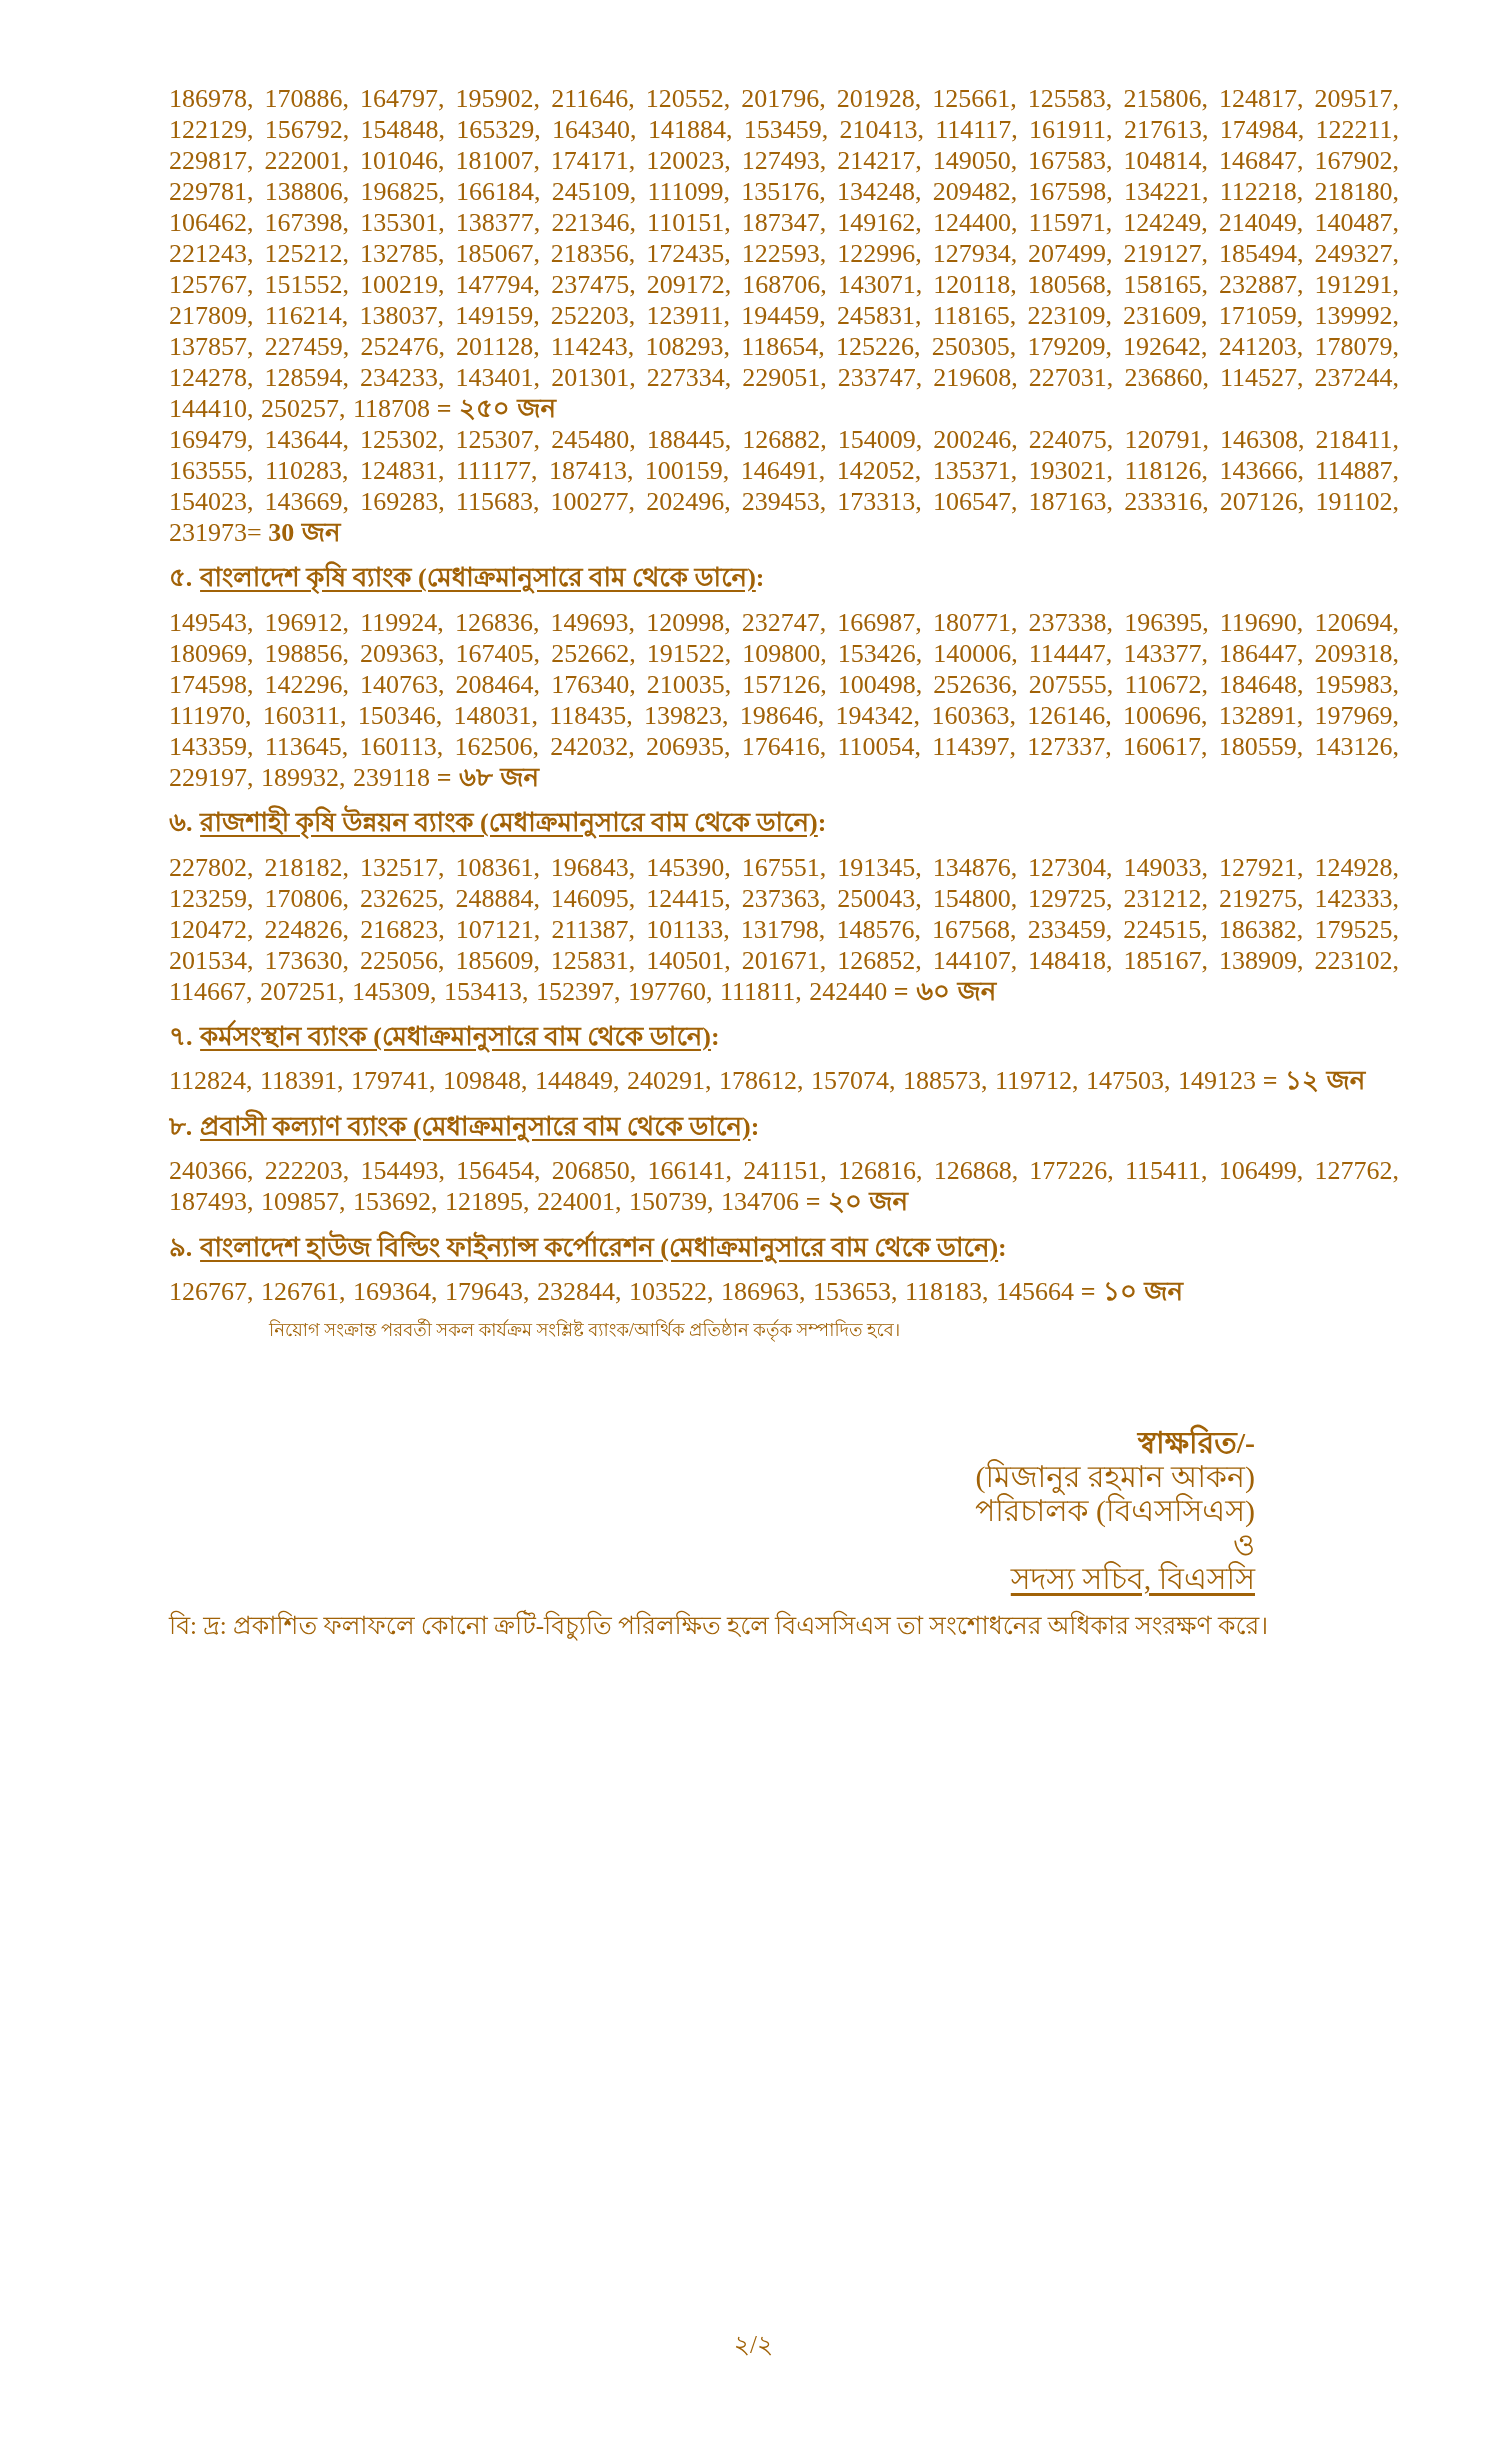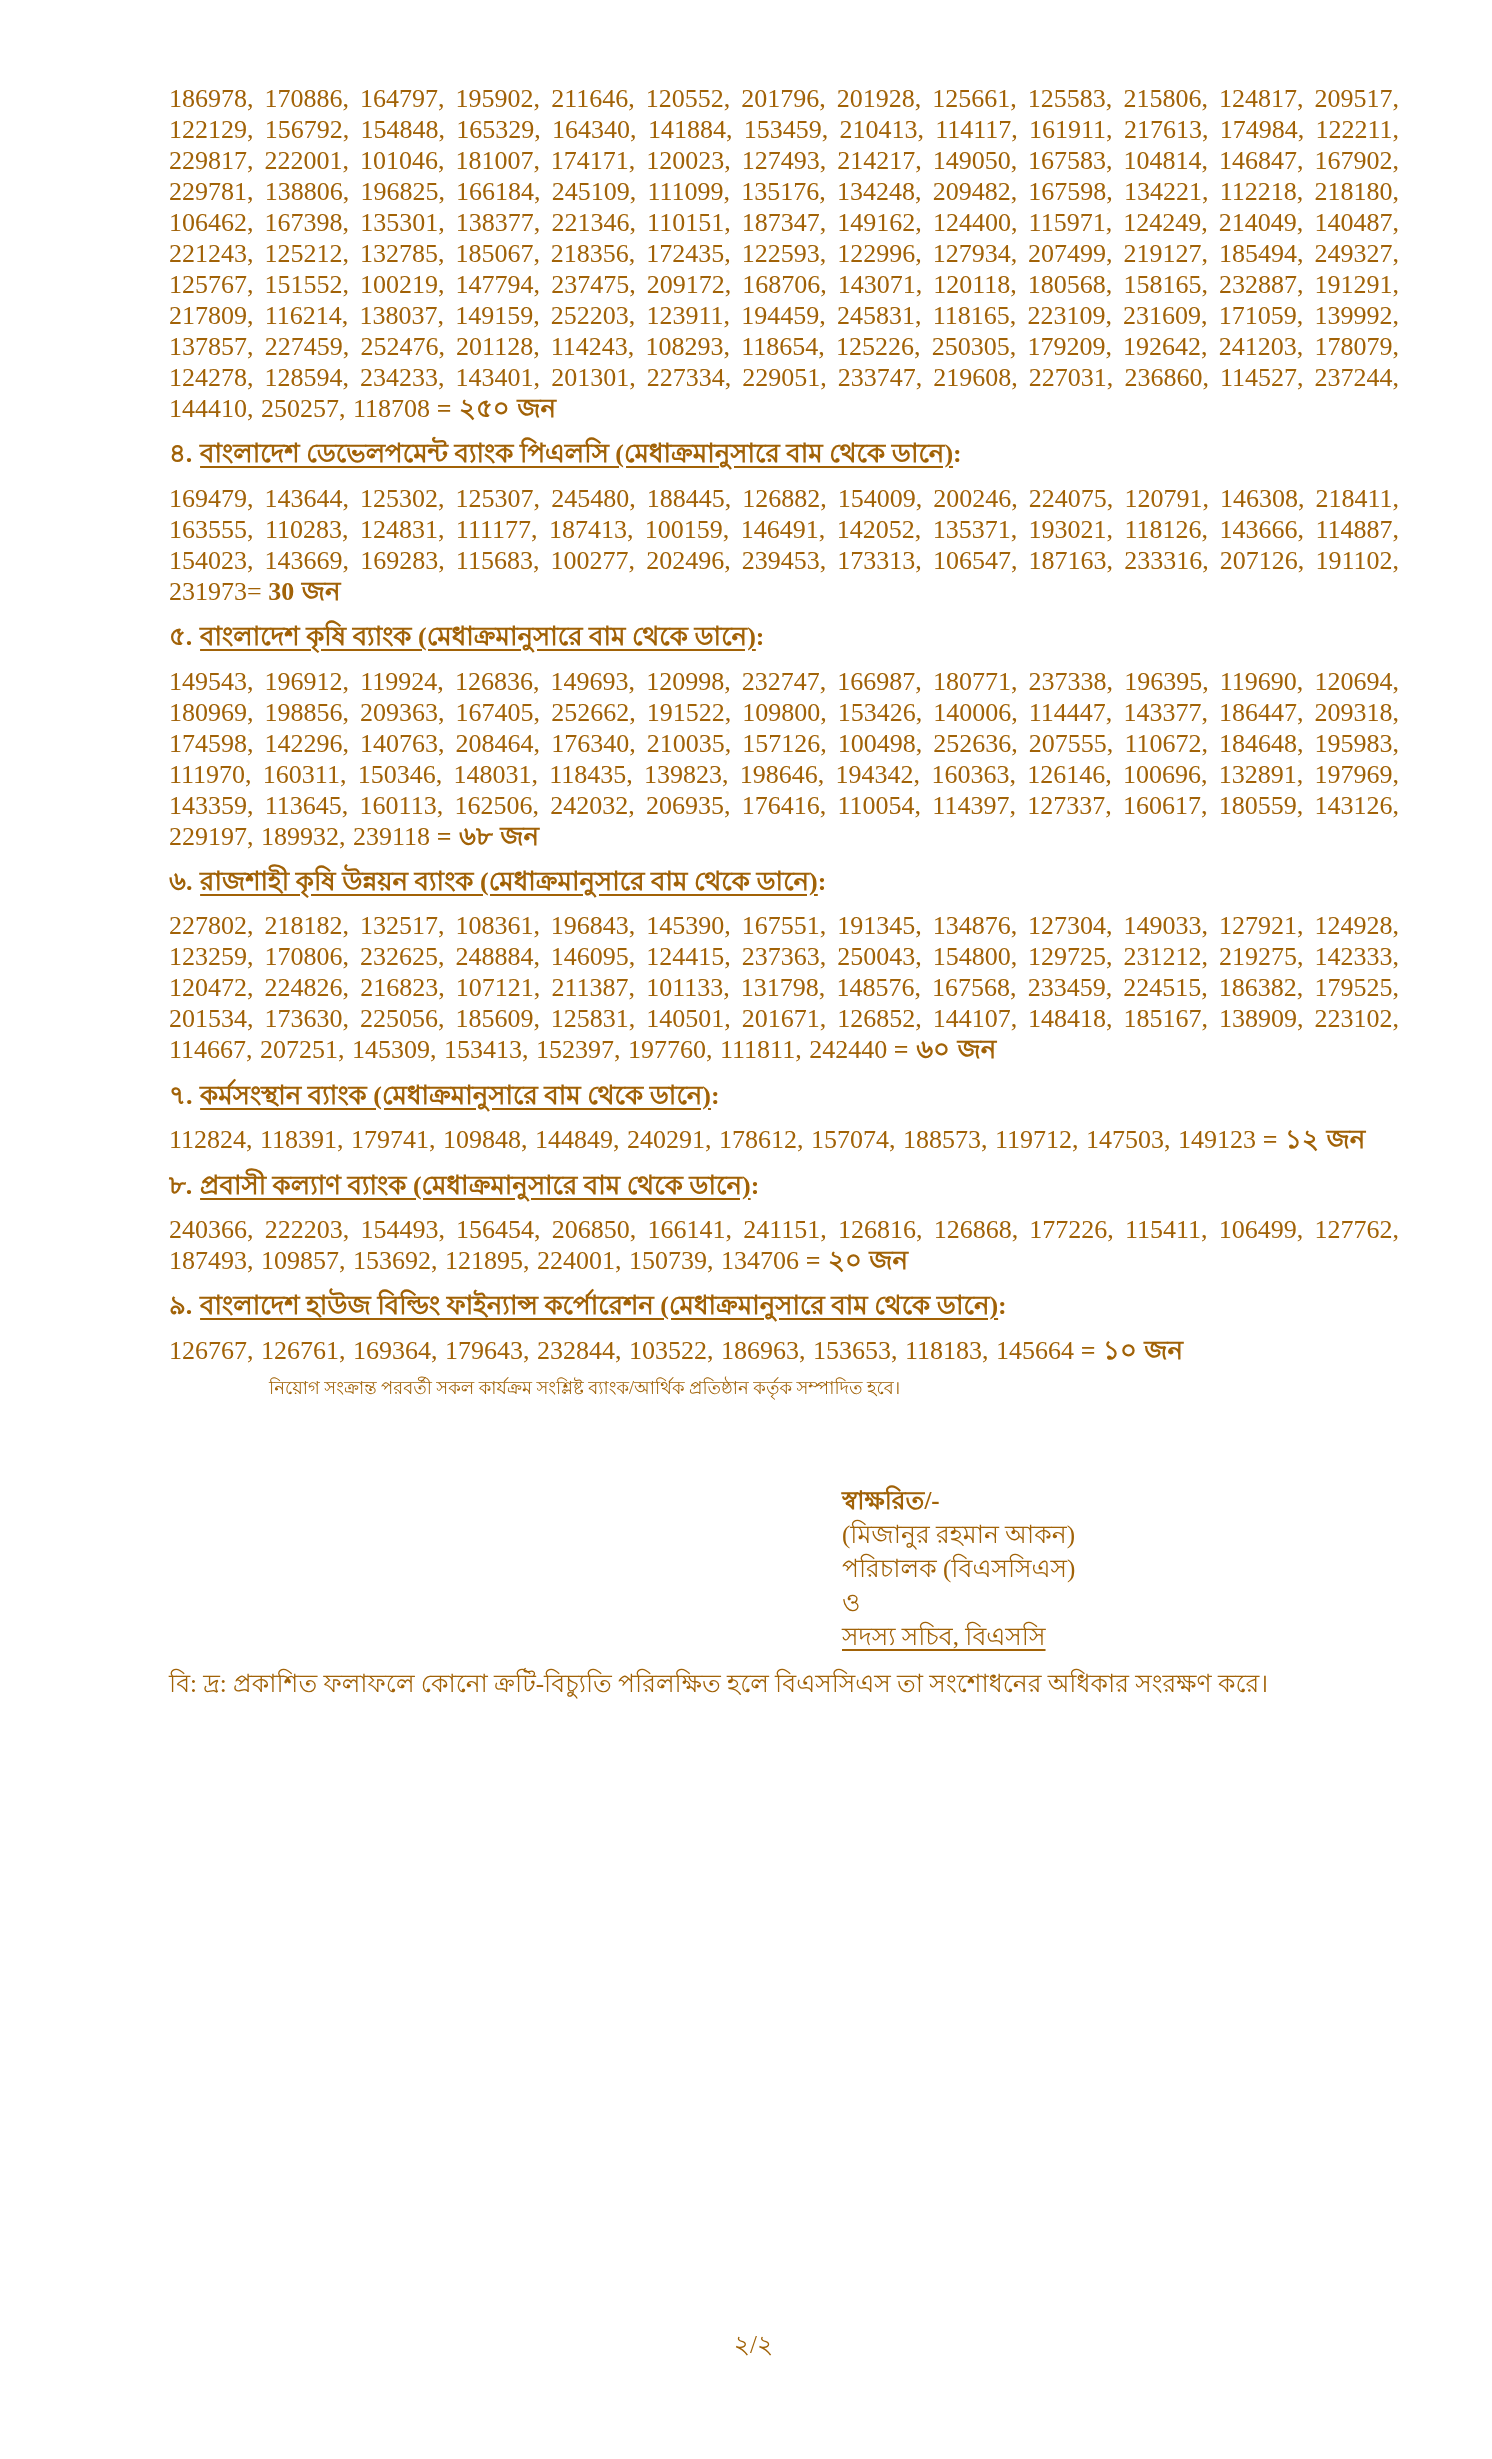--- a/index.html
+++ b/index.html
@@ -31,22 +31,22 @@
   .u { text-decoration: underline; text-underline-offset: 3.8px; }
   .closing-note {
     font-size: 18px;
     line-height: 31px;
     margin: 7.7px 0 0 0;
     padding-left: 100px;
   }
   .signature {
     margin: 80px 144px 0 auto;
     width: 413px;
-    text-align: left;
-    font-size: 25px;
+    text-align: right;
+    font-size: 30px;
     line-height: 34px;
   }
   .signature div { white-space: nowrap; }
   .sig-signed { font-weight: 700; }
   .sig-role { text-decoration: underline; text-underline-offset: 3.8px; }
   .footnote {
     margin-top: 14px;
     text-align: left;
     font-weight: 400;
     font-size: 25px;
@@ -63,21 +63,20 @@
 </style>
 </head>
 <body>
 
 <div class="page">
   <div class="content">
 
     <p class="nums"><span>186978, 170886, 164797, 195902, 211646, 120552, 201796, 201928, 125661, 125583, 215806, 124817, 209517, 122129, 156792, 154848, 165329, 164340, 141884, 153459, 210413, 114117, 161911, 217613, 174984, 122211, 229817, 222001, 101046, 181007, 174171, 120023, 127493, 214217, 149050, 167583, 104814, 146847, 167902, 229781, 138806, 196825, 166184, 245109, 111099, 135176, 134248, 209482, 167598, 134221, 112218, 218180, 106462, 167398, 135301, 138377, 221346, 110151, 187347, 149162, 124400, 115971, 124249, 214049, 140487, 221243, 125212, 132785, 185067, 218356, 172435, 122593, 122996, 127934, 207499, 219127, 185494, 249327, 125767, 151552, 100219, 147794, 237475, 209172, 168706, 143071, 120118, 180568, 158165, 232887, 191291, 217809, 116214, 138037, 149159, 252203, 123911, 194459, 245831, 118165, 223109, 231609, 171059, 139992, 137857, 227459, 252476, 201128, 114243, 108293, 118654, 125226, 250305, 179209, 192642, 241203, 178079, 124278, 128594, 234233, 143401, 201301, 227334, 229051, 233747, 219608, 227031, 236860, 114527, 237244, 144410, 250257, 118708</span><span class="total">= ২৫০ জন</span></p>
 
     <div>
-      <div class="sec-head"><span class="sec-num">৪.</span><span class="u">বাংলাদেশ ডেভেলপমেন্ট ব্যাংক পিএলসি (মেধাক্রমানুসারে বাম থেকে ডানে)</span><span>:</span></div>
       <p class="nums"><span>169479, 143644, 125302, 125307, 245480, 188445, 126882, 154009, 200246, 224075, 120791, 146308, 218411, 163555, 110283, 124831, 111177, 187413, 100159, 146491, 142052, 135371, 193021, 118126, 143666, 114887, 154023, 143669, 169283, 115683, 100277, 202496, 239453, 173313, 106547, 187163, 233316, 207126, 191102, 231973=</span><span class="total">30 জন</span></p>
     </div>
 
     <div>
       <div class="sec-head"><span class="sec-num">৫.</span><span class="u">বাংলাদেশ কৃষি ব্যাংক (মেধাক্রমানুসারে বাম থেকে ডানে)</span><span>:</span></div>
       <p class="nums"><span>149543, 196912, 119924, 126836, 149693, 120998, 232747, 166987, 180771, 237338, 196395, 119690, 120694, 180969, 198856, 209363, 167405, 252662, 191522, 109800, 153426, 140006, 114447, 143377, 186447, 209318, 174598, 142296, 140763, 208464, 176340, 210035, 157126, 100498, 252636, 207555, 110672, 184648, 195983, 111970, 160311, 150346, 148031, 118435, 139823, 198646, 194342, 160363, 126146, 100696, 132891, 197969, 143359, 113645, 160113, 162506, 242032, 206935, 176416, 110054, 114397, 127337, 160617, 180559, 143126, 229197, 189932, 239118</span><span class="total">= ৬৮ জন</span></p>
     </div>
 
     <div>
       <div class="sec-head"><span class="sec-num">৬.</span><span class="u">রাজশাহী কৃষি উন্নয়ন ব্যাংক (মেধাক্রমানুসারে বাম থেকে ডানে)</span><span>:</span></div>

